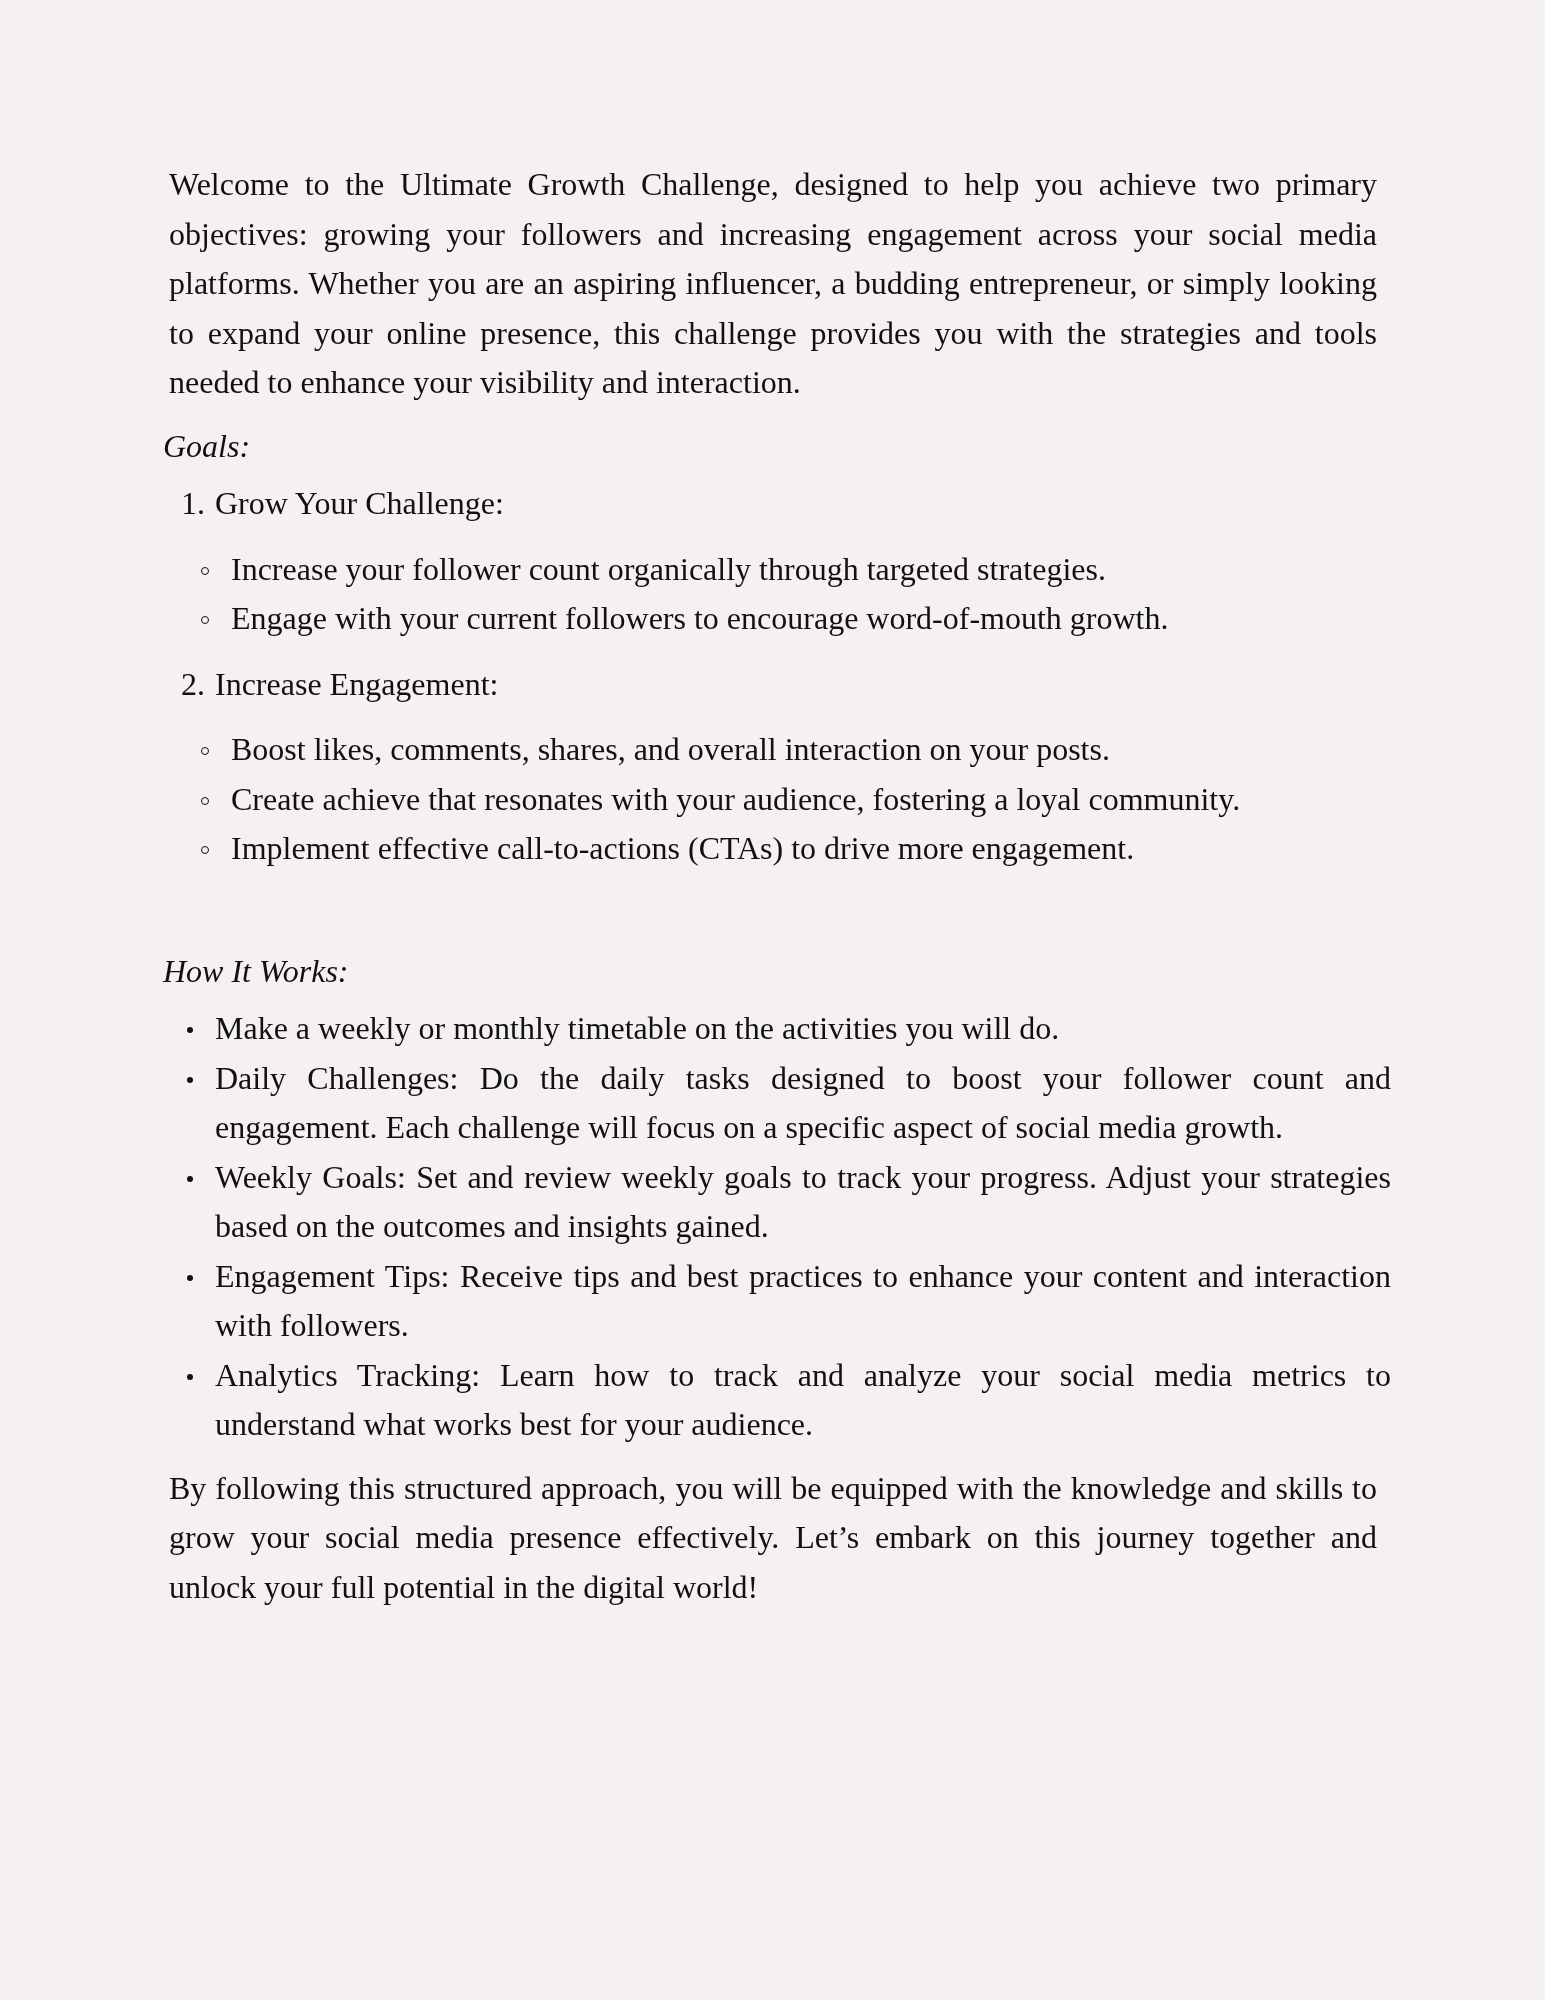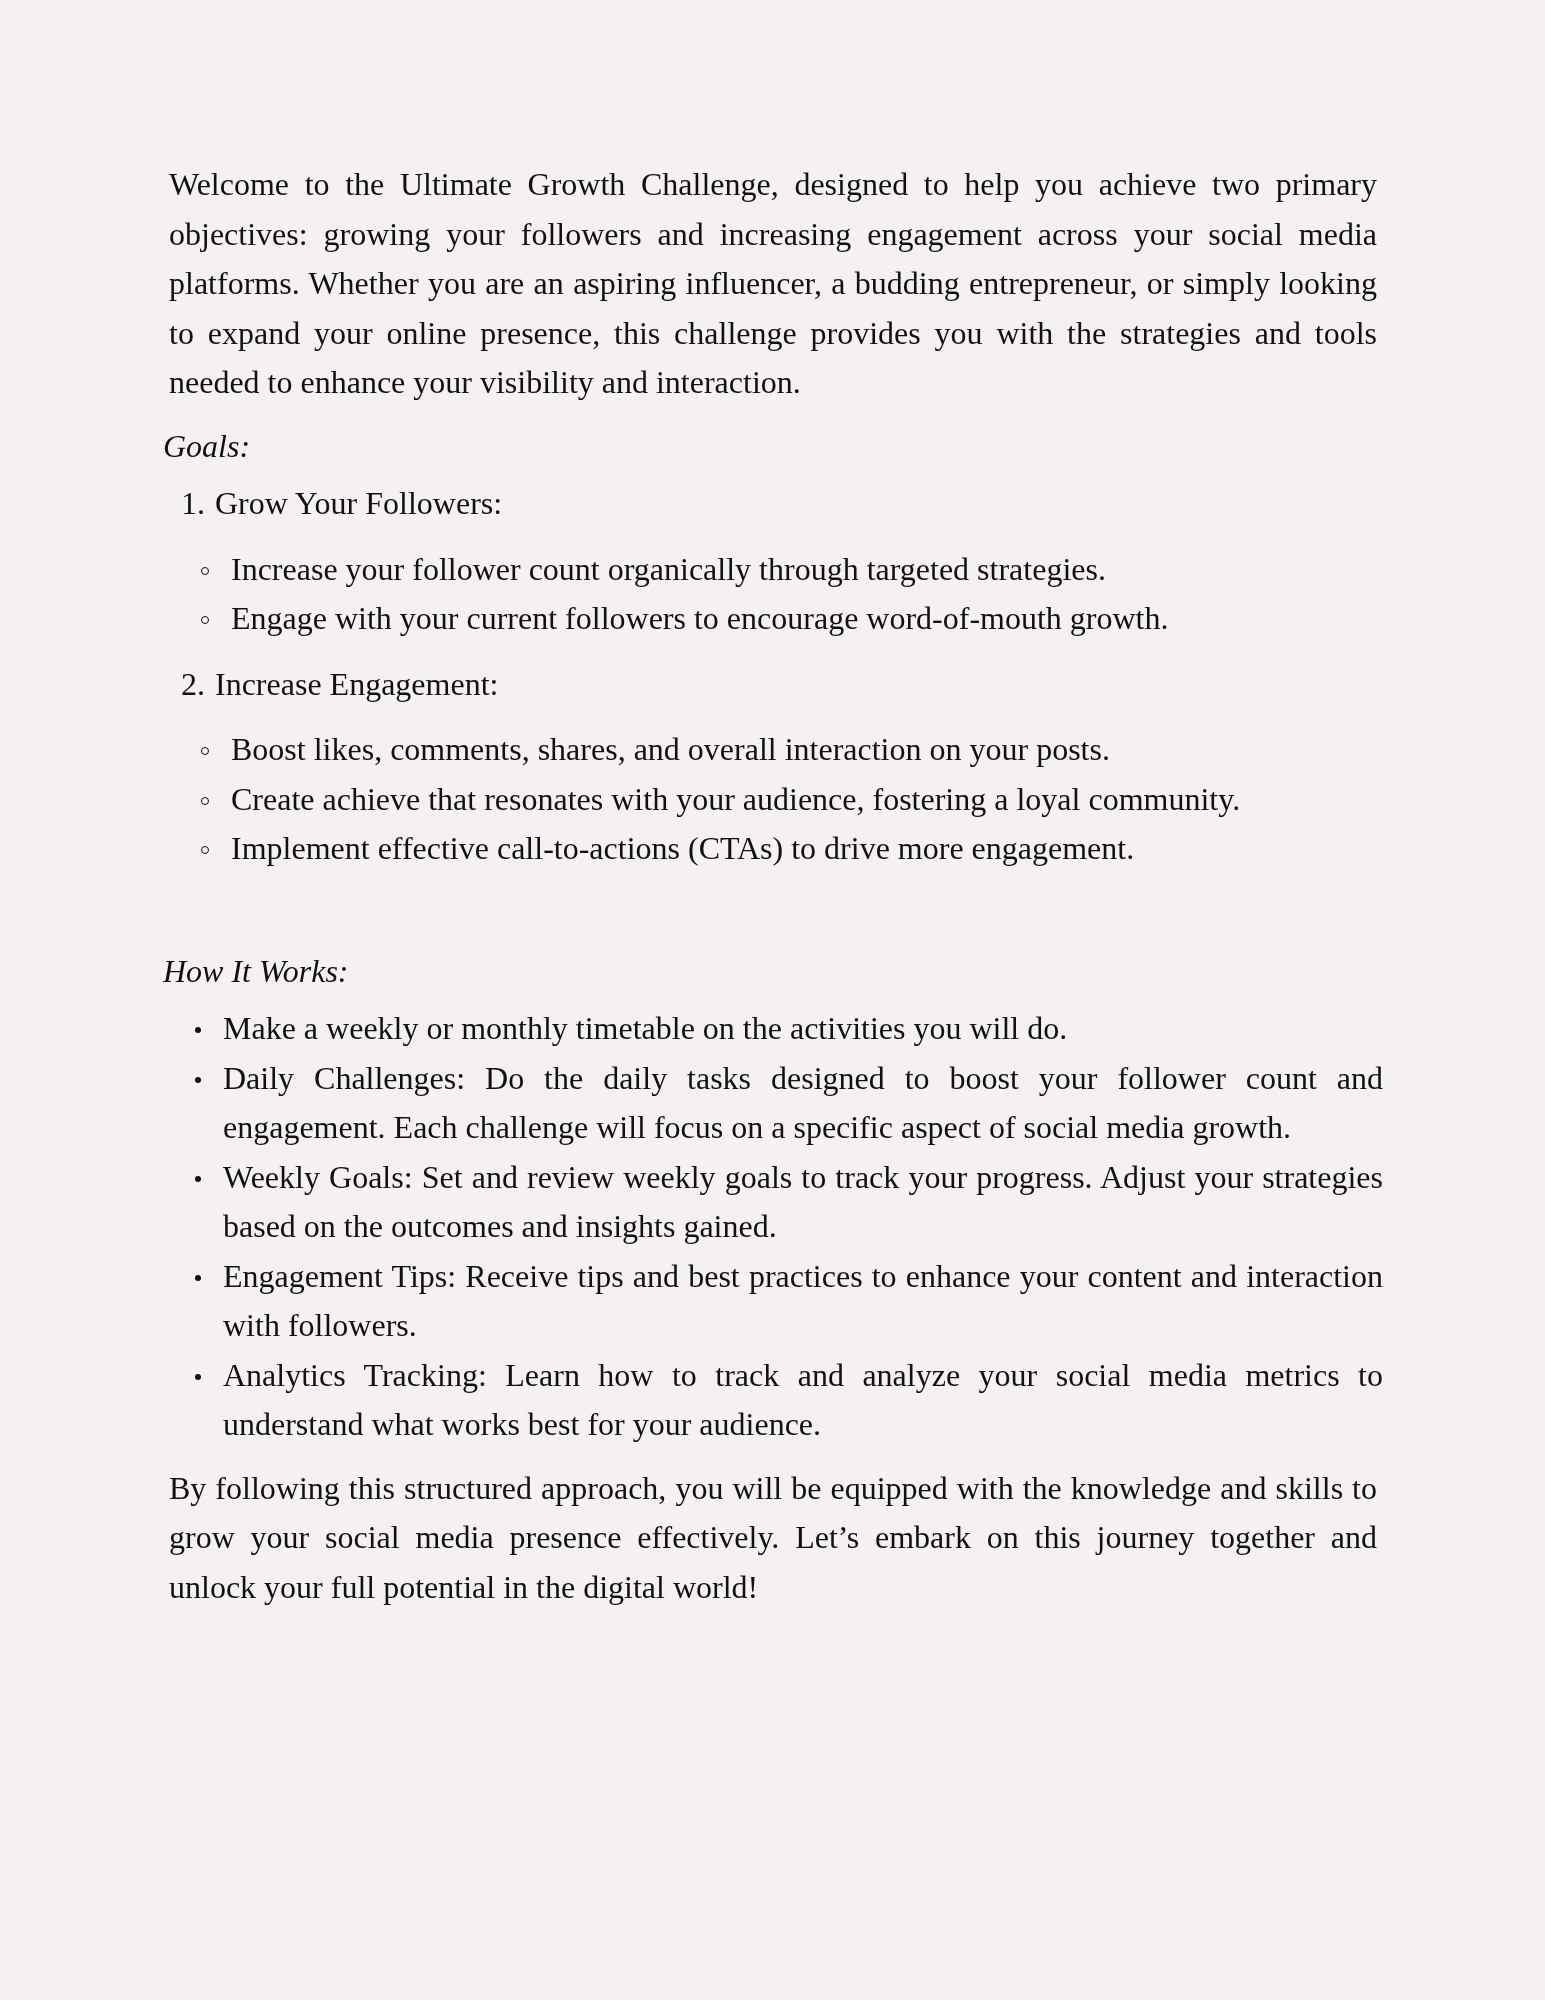--- a/index.html
+++ b/index.html
@@ -62,21 +62,21 @@
       height: 8px;
       border: 1.6px solid #111;
       border-radius: 50%;
       box-sizing: border-box;
     }
     .spacer {
       height: 49px;
     }
     ul.how {
       list-style: none;
-      margin: 8px;
+      margin: 0;
       padding: 0;
     }
     ul.how > li {
       position: relative;
       padding-left: 60px;
       text-align: justify;
     }
     .dot-bullet {
       position: absolute;
       left: 32px;
@@ -92,21 +92,21 @@
 
 <div class="page">
 
   <p>Welcome to the Ultimate Growth Challenge, designed to help you achieve two primary objectives: growing your followers and increasing engagement across your social media platforms. Whether you are an aspiring influencer, a budding entrepreneur, or simply looking to expand your online presence, this challenge provides you with the strategies and tools needed to enhance your visibility and interaction.</p>
 
   <div class="section-label">Goals:</div>
 
   <ol class="goals">
     <li>
       <span class="num">1.</span>
-      <span>Grow Your Followers:</span>
+      <span>Grow Your Challenge:</span>
     </li>
   </ol>
   <ul class="sub">
     <li>
       <span class="circle-bullet"></span>
       <span>Increase your follower count organically through targeted strategies.</span>
     </li>
     <li>
       <span class="circle-bullet"></span>
       <span>Engage with your current followers to encourage word-of-mouth growth.</span>

